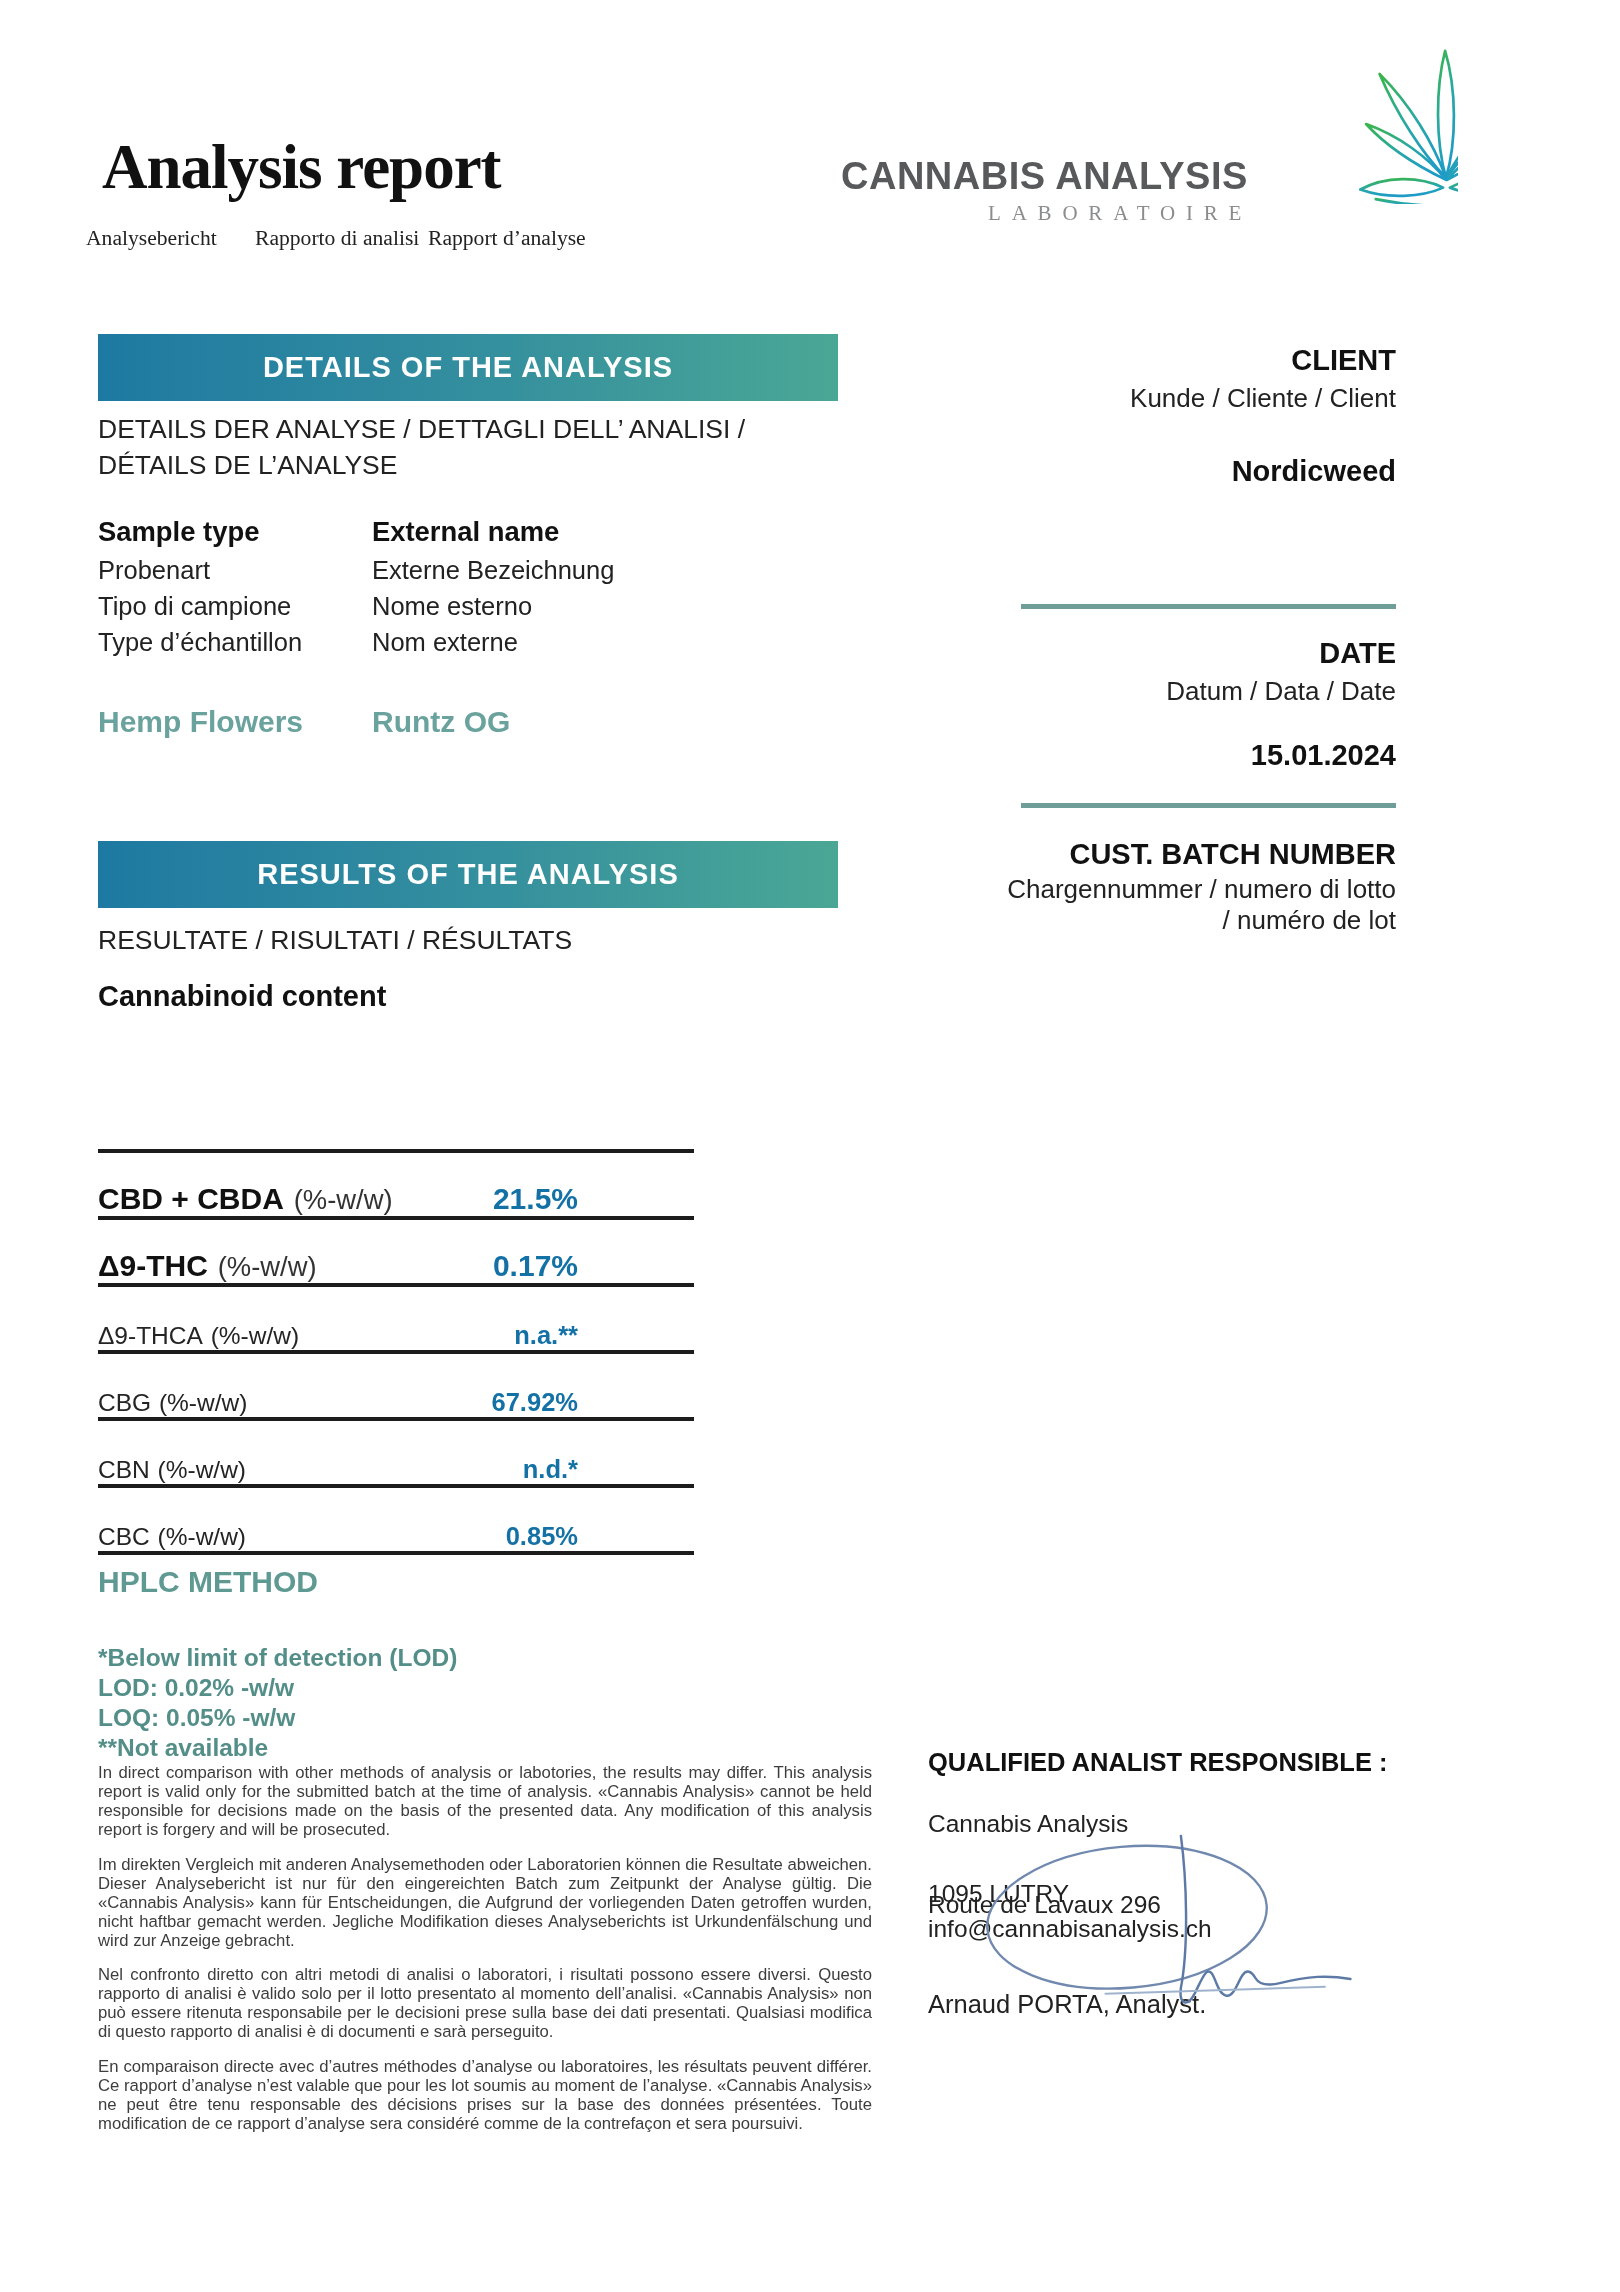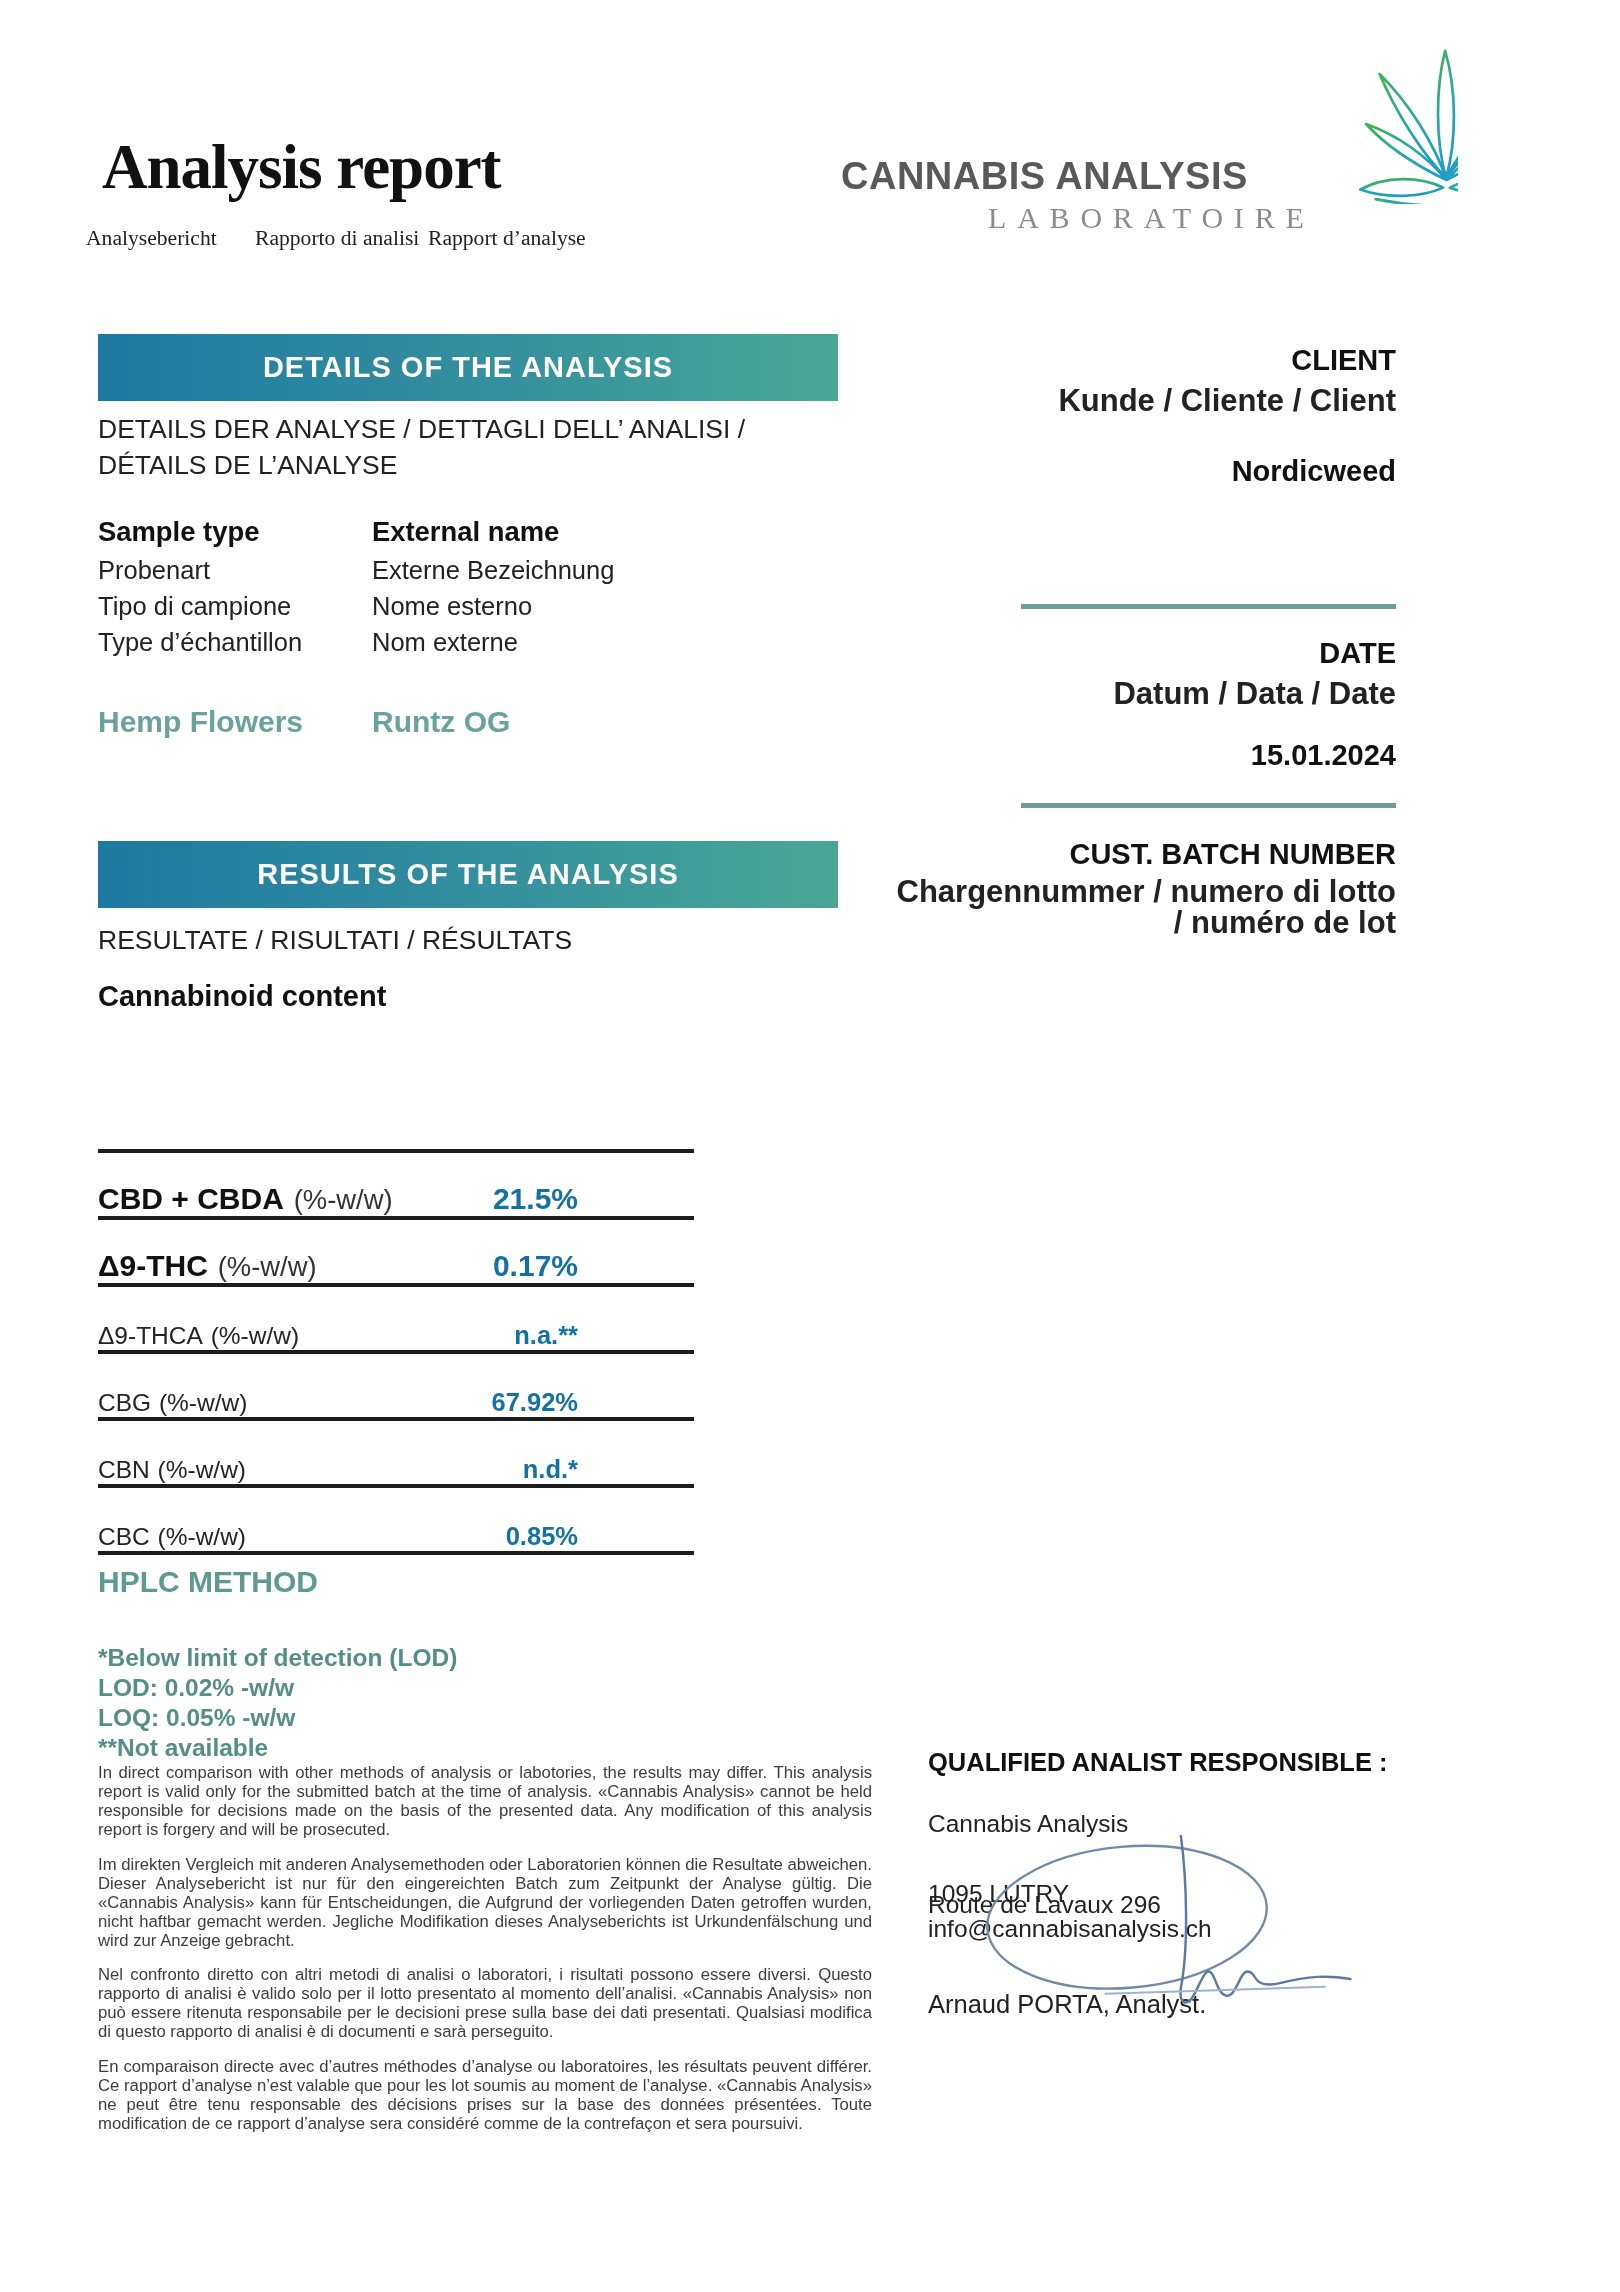--- a/index.html
+++ b/index.html
@@ -5,21 +5,21 @@
   html,body{margin:0;padding:0;background:#ffffff;}
   .page{position:relative;width:1458px;height:2293px;background:#ffffff;overflow:hidden;
         font-family:"Liberation Sans", sans-serif;color:#1a1a1a;}
   .abs{position:absolute;}
 
   
   .doc-title{font-family:"Liberation Serif", serif;font-weight:bold;font-size:63px;
              letter-spacing:-1px;color:#111;}
   .doc-sub{font-family:"Liberation Serif", serif;font-size:21.6px;color:#222;}
   .brand-name{font-size:38px;font-weight:bold;color:#58595b;letter-spacing:0.5px;}
-  .brand-tag{font-family:"Liberation Serif", serif;font-size:30px;color:#8a8c8e;letter-spacing:10.8px;}
+  .brand-tag{font-family:"Liberation Serif", serif;font-size:21px;color:#8a8c8e;letter-spacing:10.8px;}
 
   
   .bar{width:740px;height:67px;display:flex;align-items:center;justify-content:center;
        background:linear-gradient(90deg,#1e79a2 0%,#35909e 55%,#4aa795 100%);}
   .bar span{color:#ffffff;font-weight:bold;font-size:29px;letter-spacing:1px;}
   .tri{font-size:26.5px;color:#222;line-height:36px;}
 
   .field-label{font-size:27.4px;font-weight:bold;color:#111;}
   .field-tr{font-size:25.5px;color:#222;line-height:36px;}
   .field-value{font-size:30px;font-weight:bold;color:#6aa29d;}
@@ -39,21 +39,21 @@
 
   .method{font-size:30px;font-weight:bold;color:#5f9a92;}
   .notes{font-size:24.5px;font-weight:bold;color:#548e88;line-height:30px;}
 
   .fineprint{width:774px;font-size:16.7px;line-height:19px;color:#3d3d3d;text-align:justify;}
   .fineprint p{margin:0 0 15.7px 0;}
 
   
   .rcol{right:62px;text-align:right;}
   .r-label{font-size:29px;font-weight:bold;color:#111;}
-  .r-sub{font-size:31px;color:#222;font-weight:bold;}
+  .r-sub{font-size:26px;color:#222;}
   .r-value{font-size:29px;font-weight:bold;color:#111;}
   .sep{width:375px;height:4.9px;background:#6f9e99;}
 
   
   .an-heading{font-size:25.5px;font-weight:bold;color:#111;}
   .an-line{font-size:24.5px;color:#222;}
   .an-name{font-size:25.5px;color:#222;}
 </style>
 </head>
 <body>

